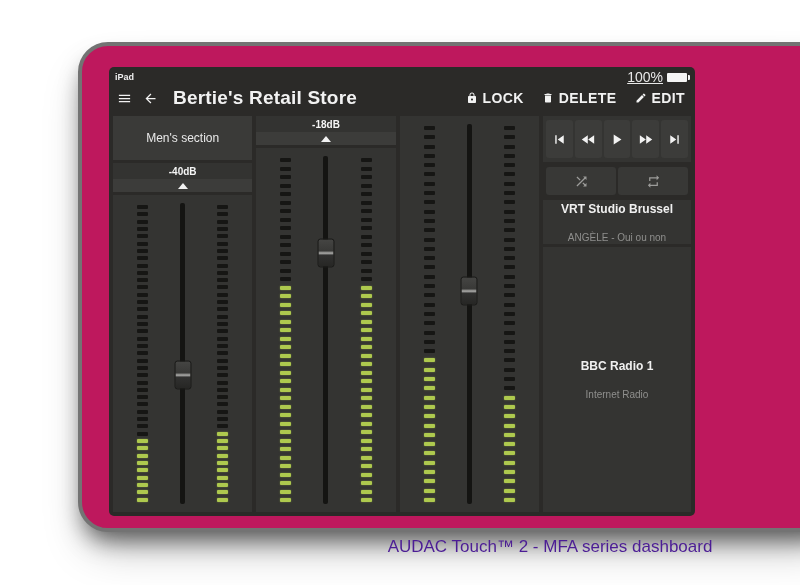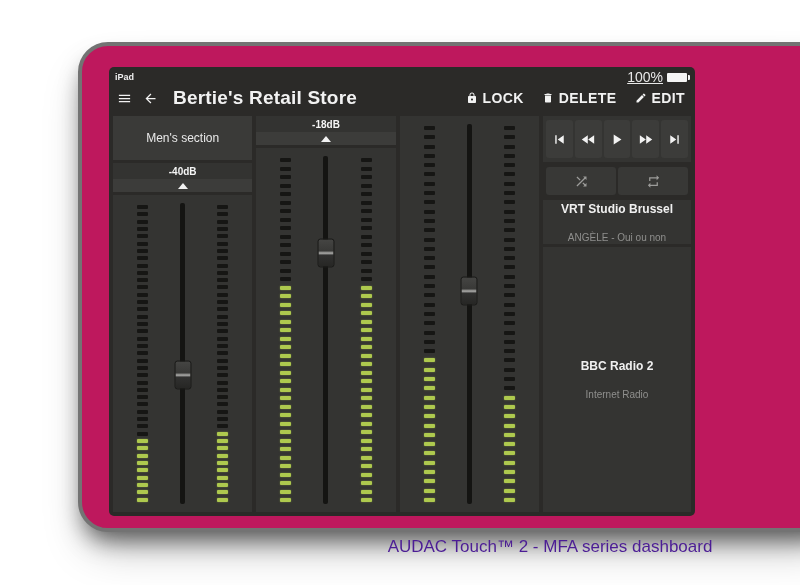--- a/index.html
+++ b/index.html
@@ -495,21 +495,21 @@
           </div>
         </div>
 
 
         <div class="tile station station-1">
           <span class="station-name">VRT Studio Brussel</span>
           <span class="station-sub">ANGÈLE - Oui ou non</span>
         </div>
 
         <div class="tile station station-2">
-          <span class="station-name">BBC Radio 2</span>
+          <span class="station-name">BBC Radio 1</span>
           <span class="station-sub">Internet Radio</span>
         </div>
 
       </div>
     </div>
   </div>
 </div>
 
 <div class="caption">AUDAC Touch™ 2 - MFA series dashboard</div>
 

